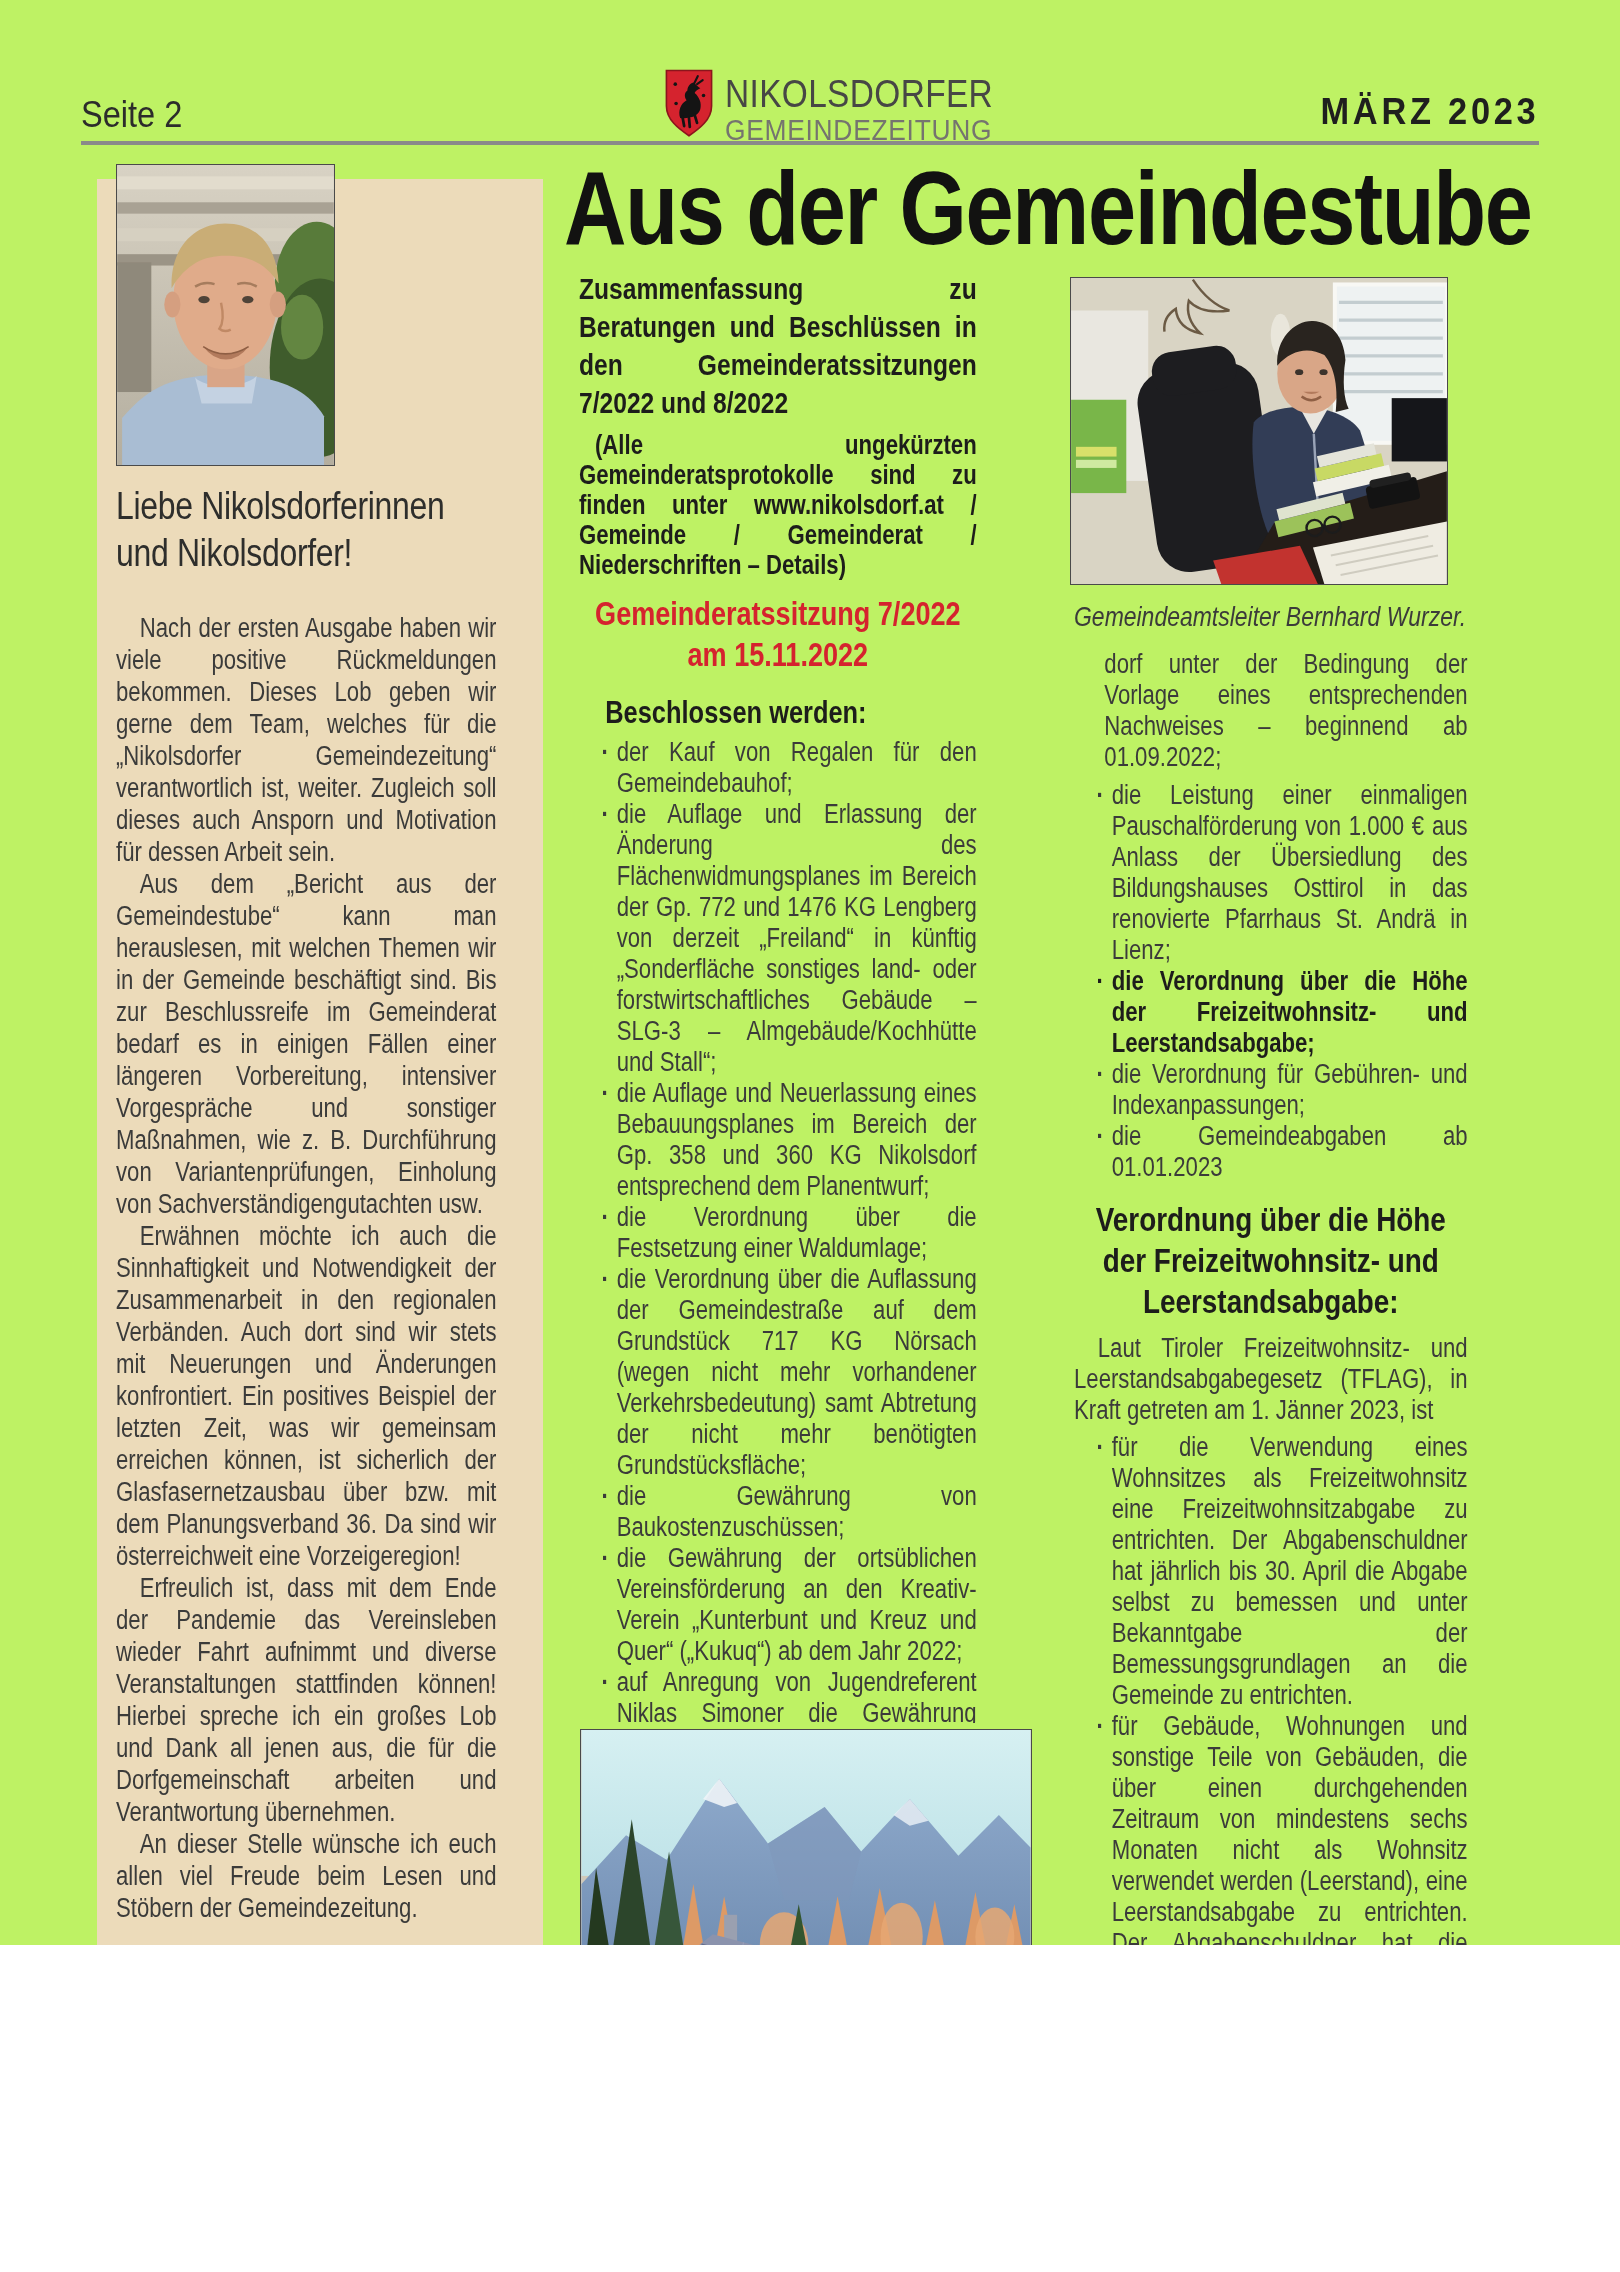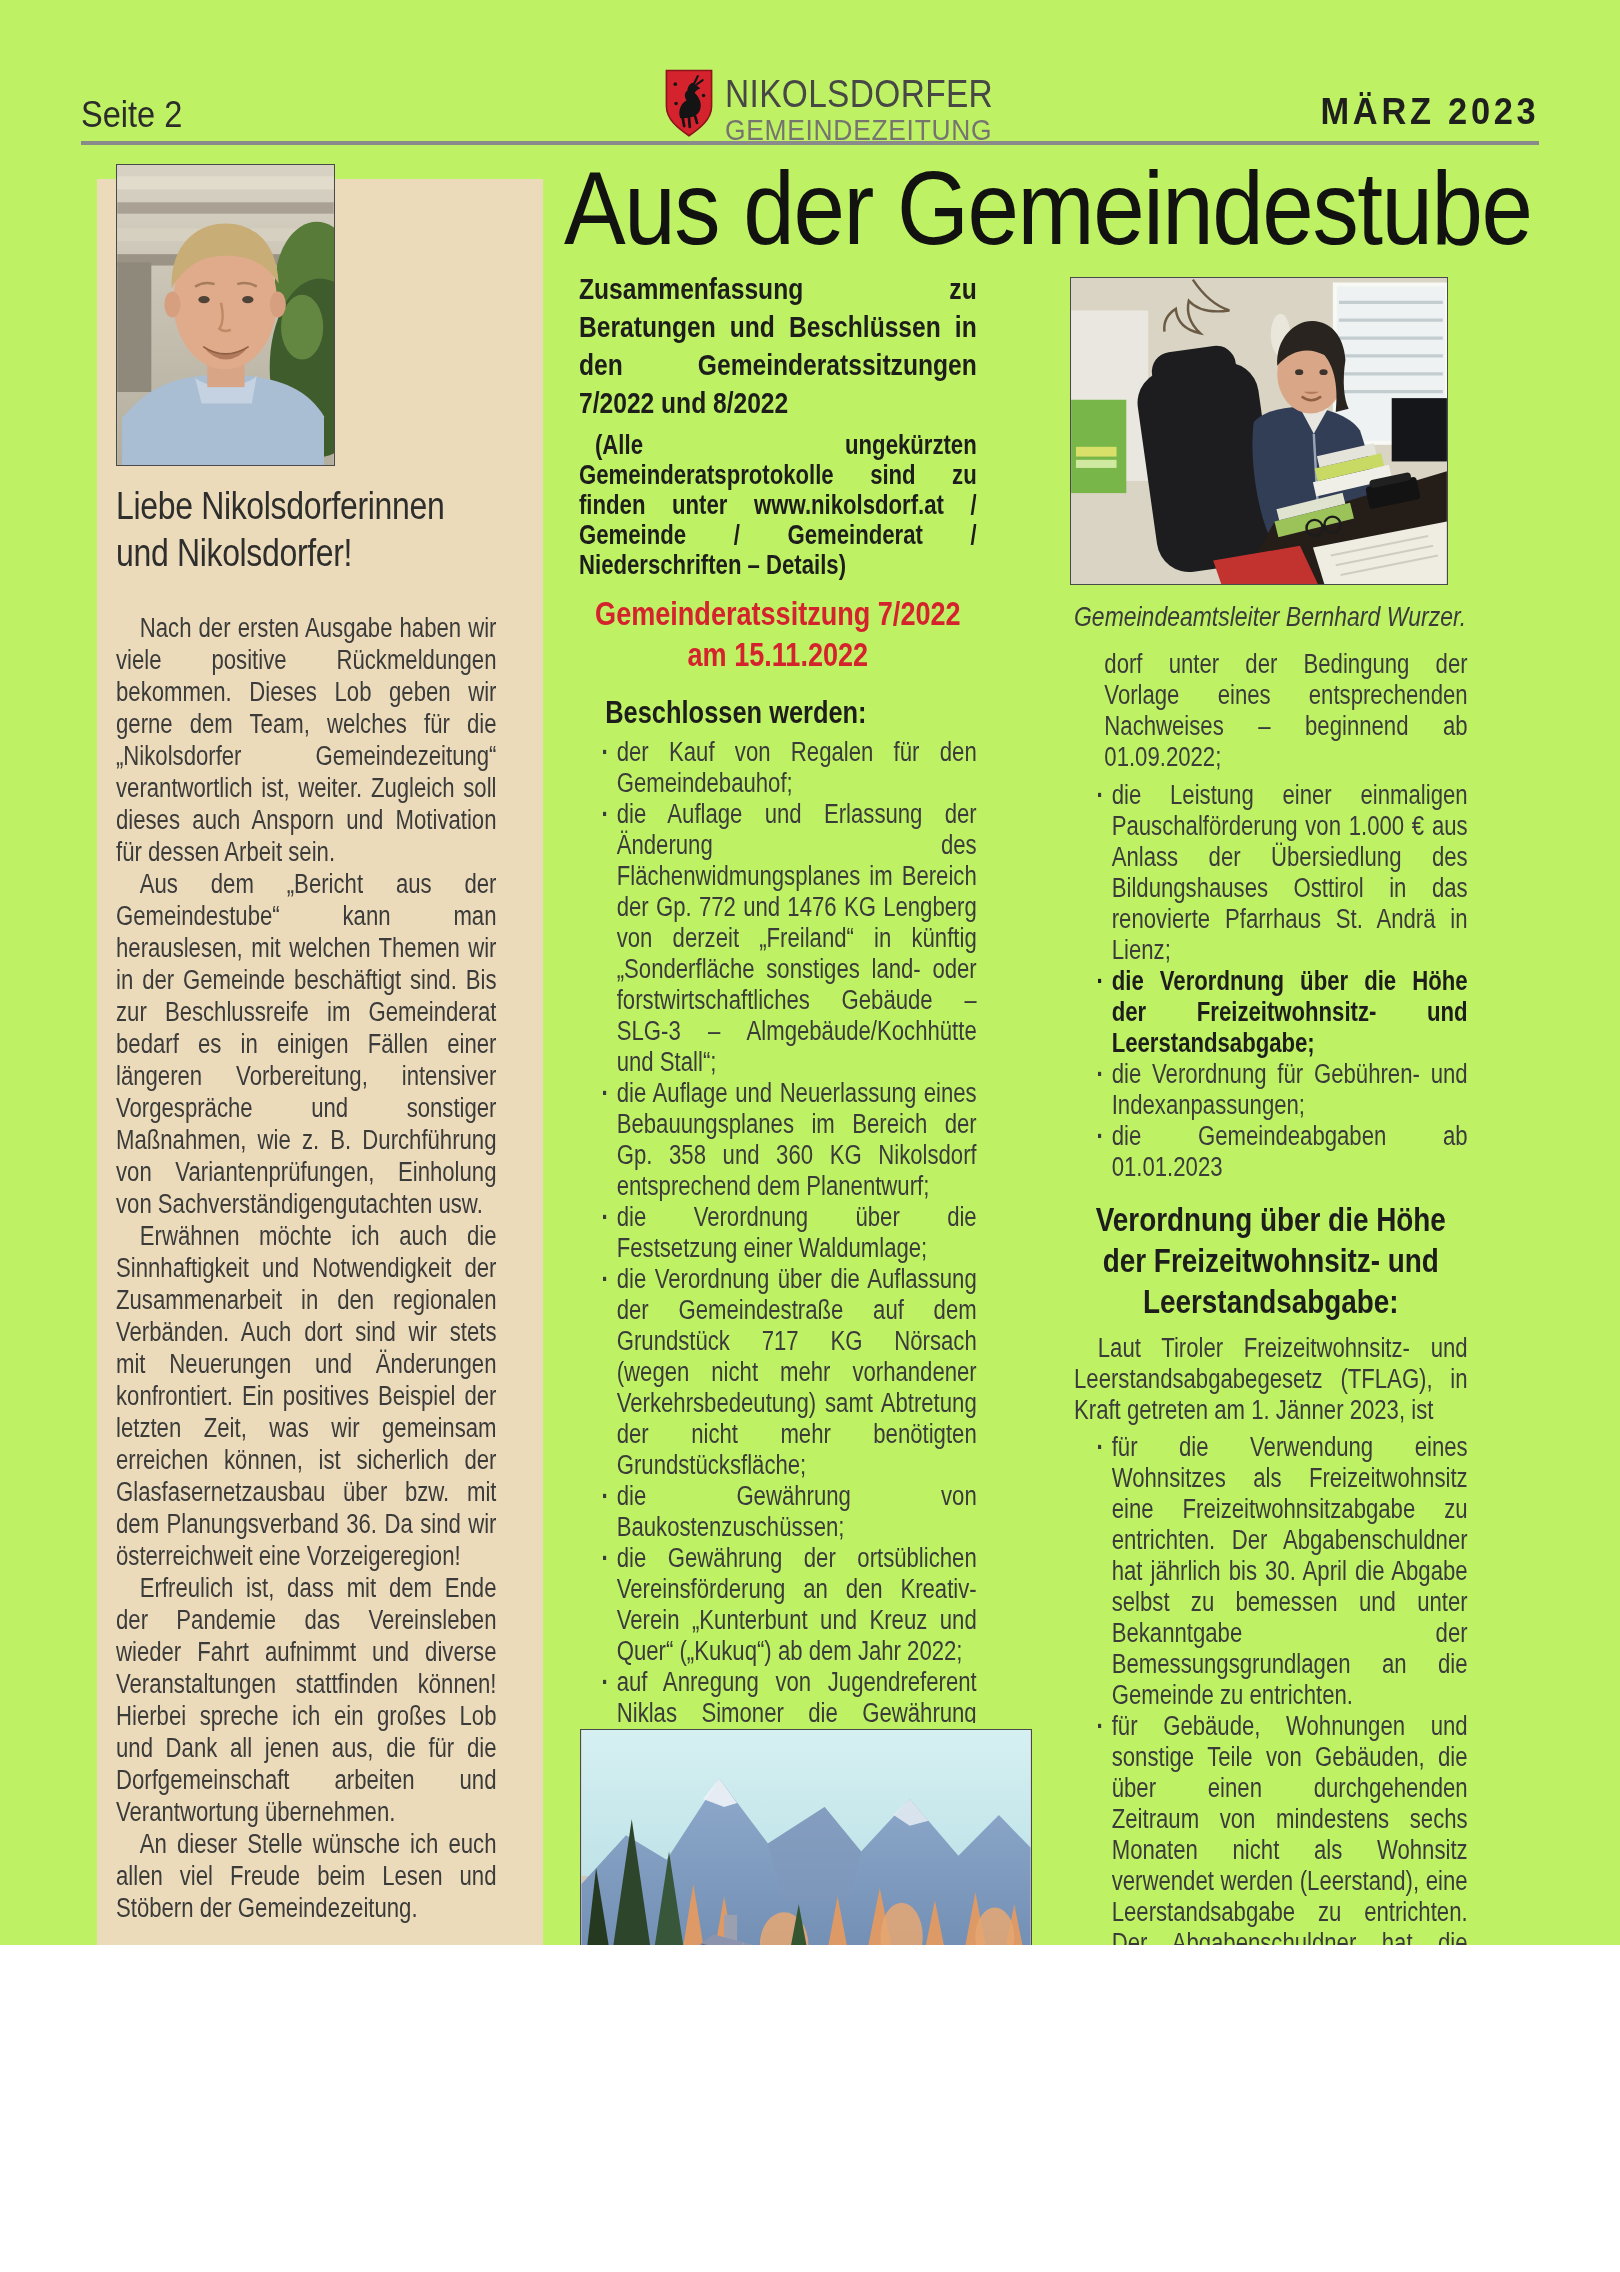--- a/index.html
+++ b/index.html
@@ -8,21 +8,21 @@
 
   
   .seite{position:absolute;left:81px;top:94px;font-size:37px;color:#2c2c2b;transform:scaleX(0.88);transform-origin:0 0;white-space:nowrap;}
   .crest{position:absolute;left:664px;top:68px;width:50px;height:71px;}
   .mast1{position:absolute;left:725px;top:73px;font-size:38px;color:#474745;letter-spacing:0.4px;transform:scaleX(0.88);transform-origin:0 0;white-space:nowrap;}
   .mast2{position:absolute;left:725px;top:113px;font-size:30px;color:#75746f;letter-spacing:0.8px;transform:scaleX(0.88);transform-origin:0 0;white-space:nowrap;}
   .mdate{position:absolute;right:81px;top:91px;font-size:37px;font-weight:bold;color:#1f1f1e;letter-spacing:4px;transform:scaleX(0.93);transform-origin:100% 0;white-space:nowrap;}
   .hrule{position:absolute;left:81px;top:141px;width:1458px;height:4px;background:#8a8a8a;}
 
   
-  .bigtitle{position:absolute;left:564px;top:159px;width:974px;height:106px;}
+  .bigtitle{position:absolute;left:564px;top:159px;width:974px;height:106px;font-weight:bold;}
 
   
   .beige{position:absolute;left:97px;top:179px;width:446px;height:1981px;background:#ecdbba;}
   .photo{position:absolute;border:1.6px solid #4a4a4a;background:#cfc9ba;overflow:hidden;}
   .photo-mayor{left:116px;top:164px;width:217px;height:300px;}
   .photo-office{left:1070px;top:277px;width:376px;height:306px;}
   .photo-hut{left:580px;top:1729px;width:450px;height:355px;}
 
   .narrow{transform:scaleX(0.82);transform-origin:0 0;}
   .leftcol{position:absolute;left:116px;top:482px;width:464px;height:1511px;overflow:hidden;}

